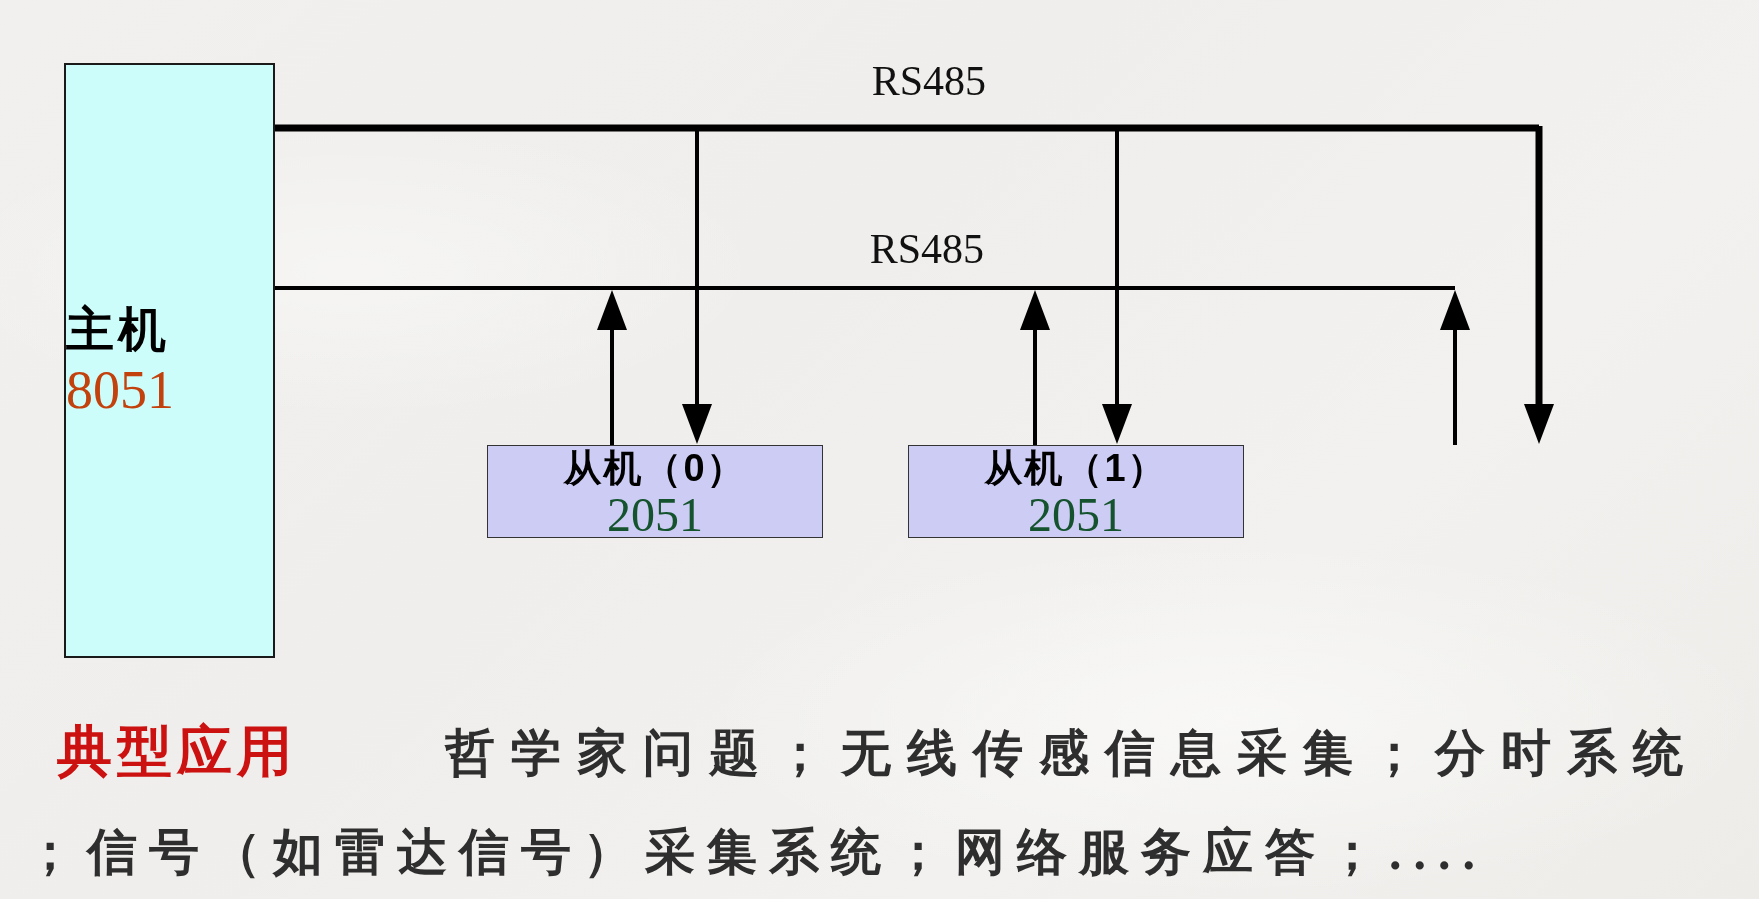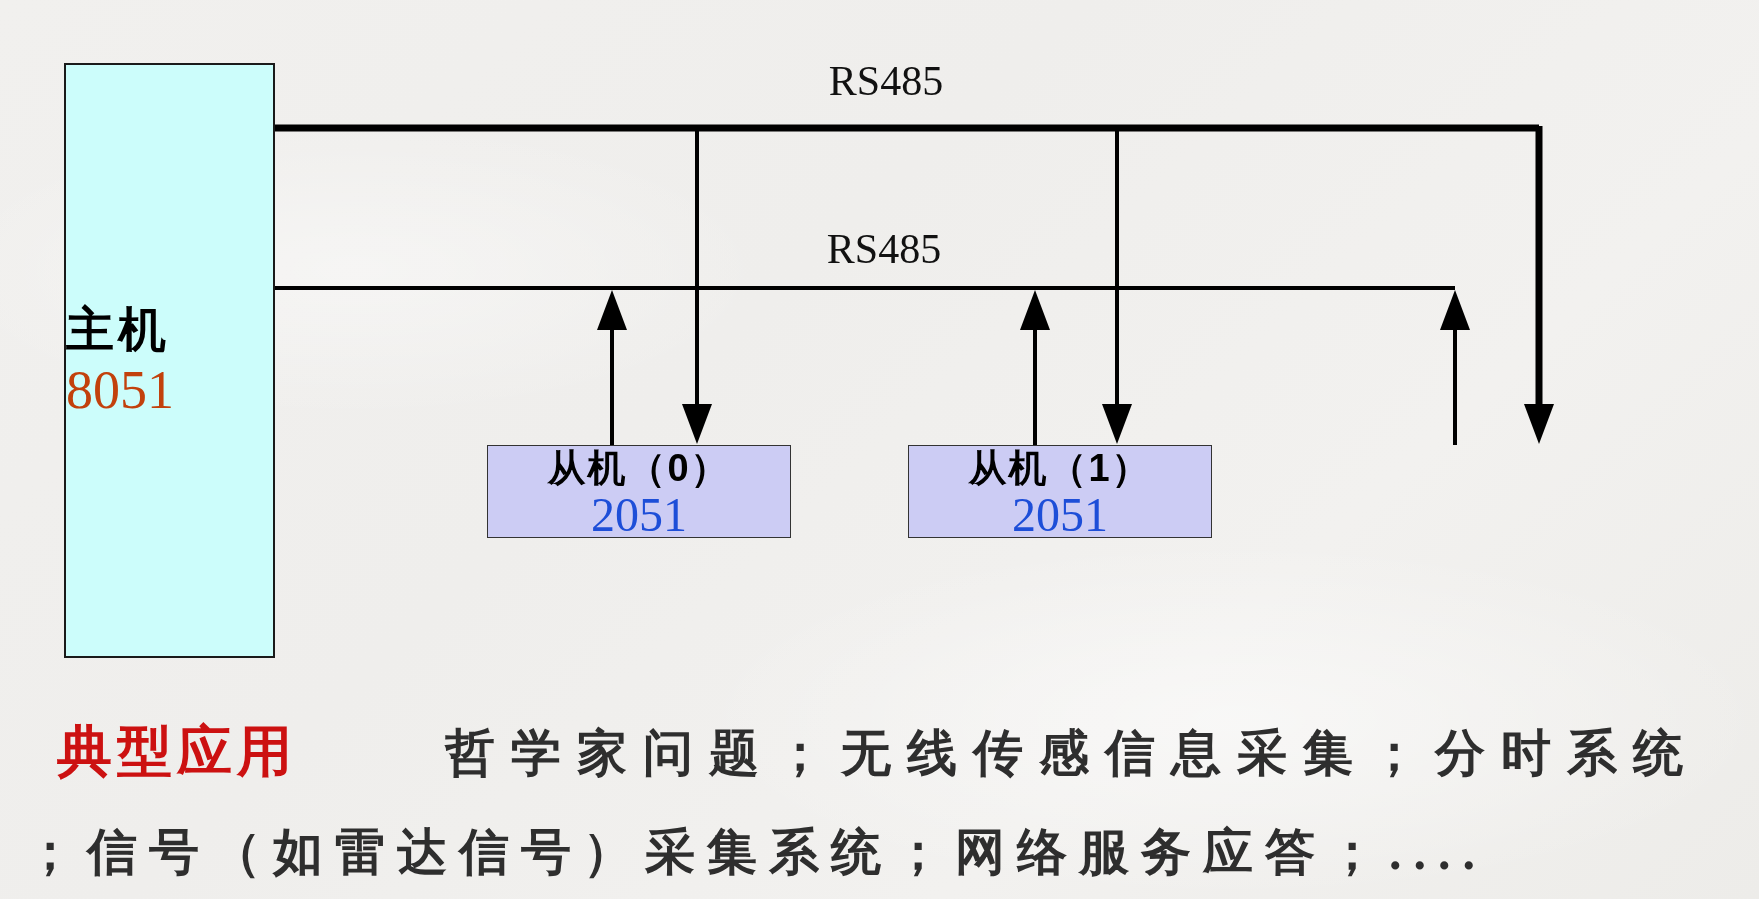--- a/index.html
+++ b/index.html
@@ -27,41 +27,41 @@
   .master-name{
     font-family:"Liberation Sans","DejaVu Sans",sans-serif;
     font-weight:bold;font-size:48px;color:#000;line-height:58px;letter-spacing:4px;
   }
   .master-chip{
     font-size:54px;color:#c2410c;line-height:62px;
   }
 
   
   .bus-label{
-    position:absolute;width:200px;text-align:center;
+    position:absolute;width:200px;text-align:right;
     font-size:42px;color:#111;line-height:46px;
   }
   .bus-label-1{left:786px;top:58px;}
   .bus-label-2{left:784px;top:226px;}
 
   
   .slave-box{
-    position:absolute;top:445px;width:304px;height:93px;
+    position:absolute;top:445px;width:336px;height:93px;
     background:#ccccf4;border:1px solid #333;box-sizing:border-box;
     display:flex;flex-direction:column;align-items:center;justify-content:center;
   }
   .slave-0{left:487px;}
   .slave-1{left:908px;}
   .slave-2{left:1330px;}
   .slave-name{
     font-family:"Liberation Sans","DejaVu Sans",sans-serif;
     font-weight:bold;font-size:38px;color:#000;line-height:46px;letter-spacing:2px;
   }
   .slave-chip{
-    font-size:48px;color:#1d4ed8;line-height:48px;
+    font-size:48px;color:#14532d;line-height:48px;
   }
 
   
   .caption-line{
     position:absolute;left:25px;white-space:nowrap;
     font-weight:bold;color:#2e2e2e;
   }
   .caption-line-1{top:712px;font-size:50px;line-height:80px;}
   .caption-line-2{top:812px;font-size:50px;line-height:80px;letter-spacing:12px;}
   .caption-heading{

